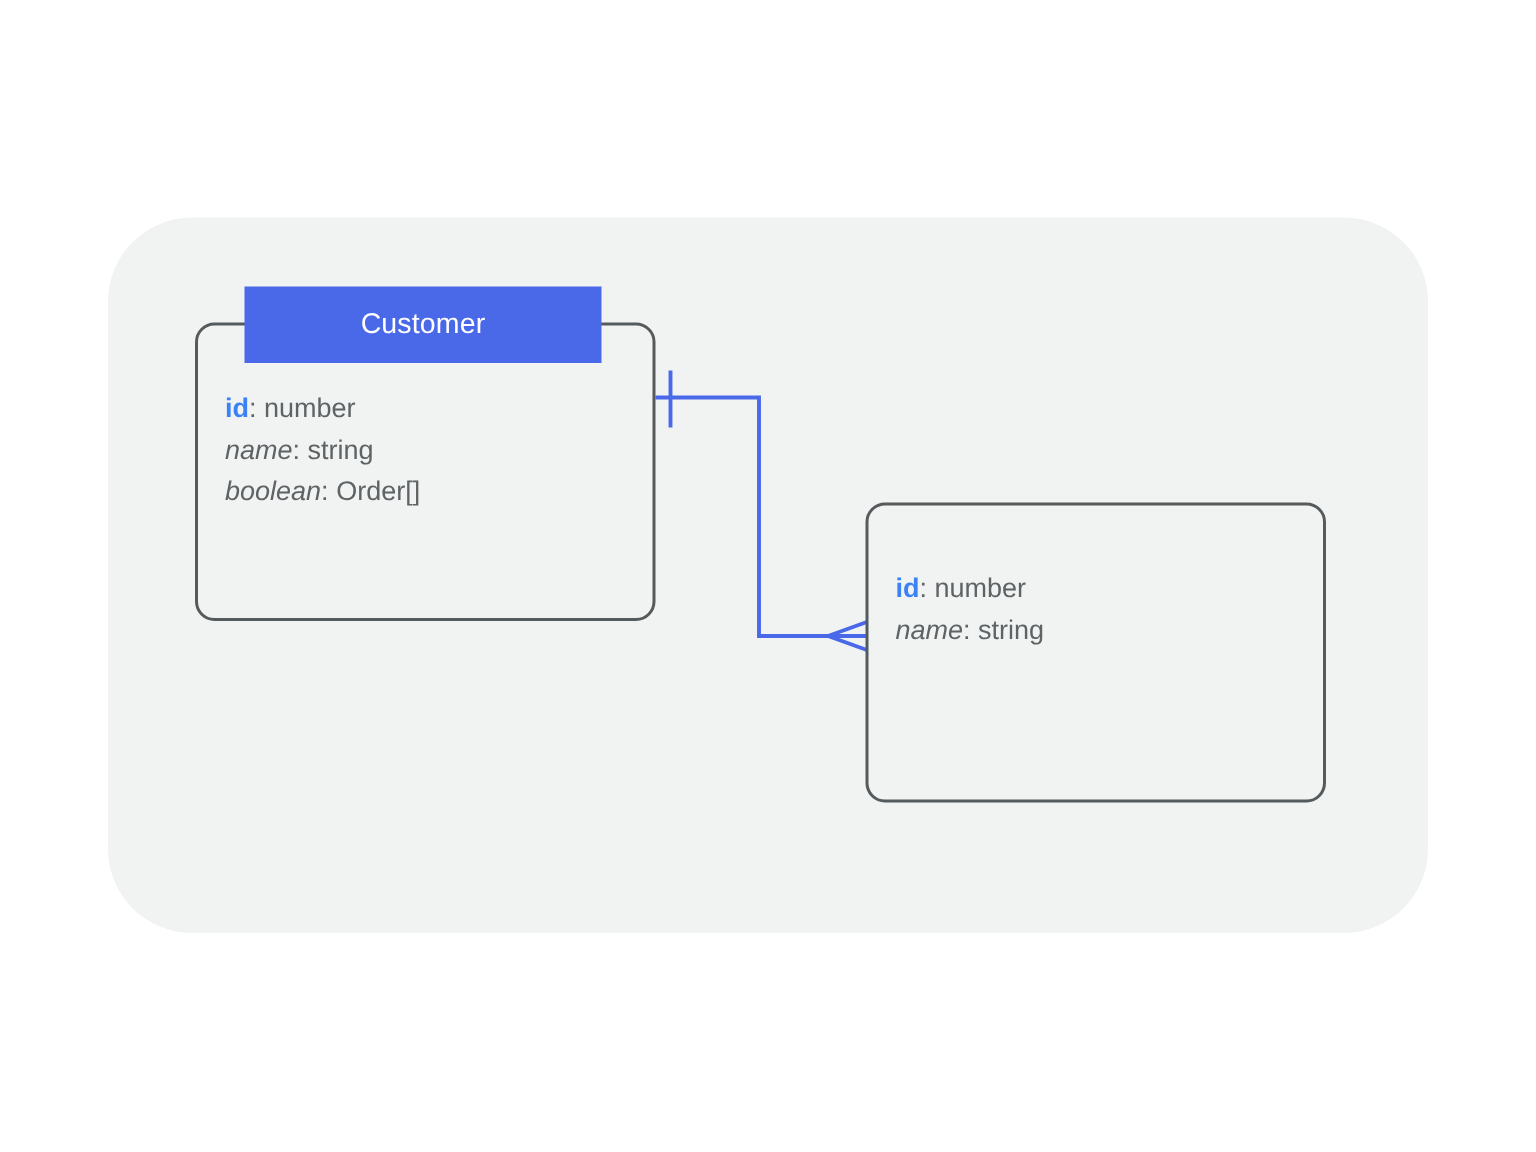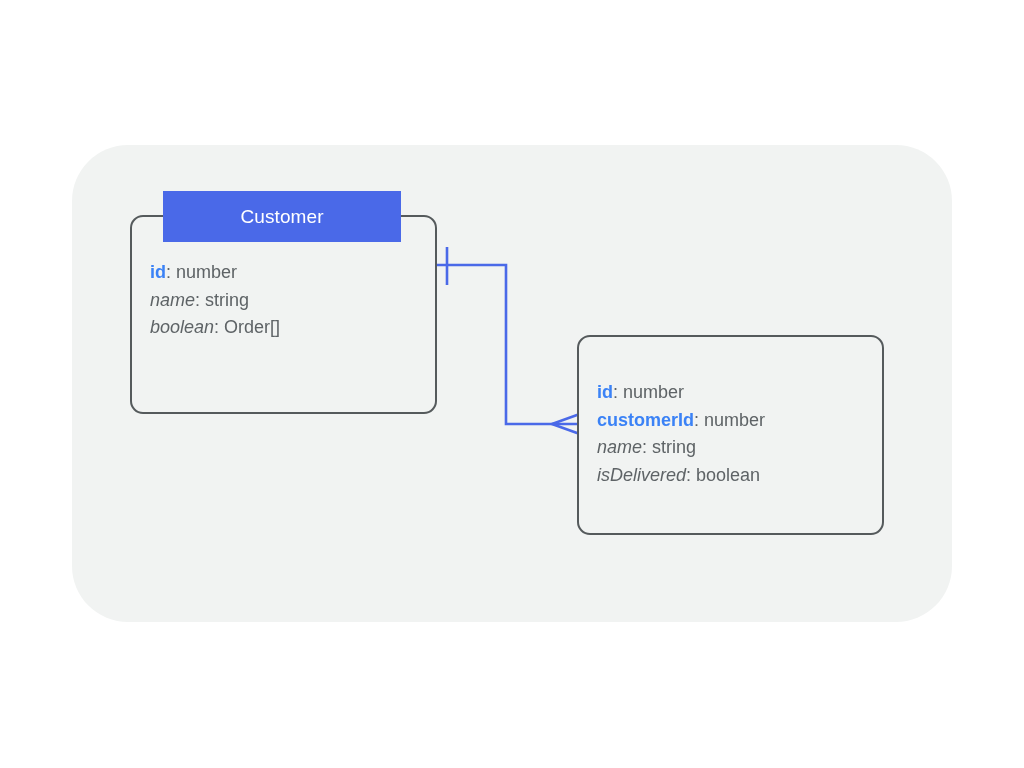--- a/index.html
+++ b/index.html
@@ -139,24 +139,18 @@
     </div>
   </div>
 
   <div class="entity" id="entity-order">
     <div class="entity-body"></div>
     <div class="entity-attrs">
       <div>
         <span class="attr-key">id</span><span class="attr-type">: </span><span class="attr-type">number</span>
       </div>
       <div>
-        <span class="attr-key">customerId</span><span class="attr-type">: </span><span class="attr-type">number</span>
-      </div>
-      <div>
         <span class="attr-name">name</span><span class="attr-type">: </span><span class="attr-type">string</span>
-      </div>
-      <div>
-        <span class="attr-name">isDelivered</span><span class="attr-type">: </span><span class="attr-type">boolean</span>
       </div>
     </div>
   </div>
 
 </div>
 
 </body></html>

